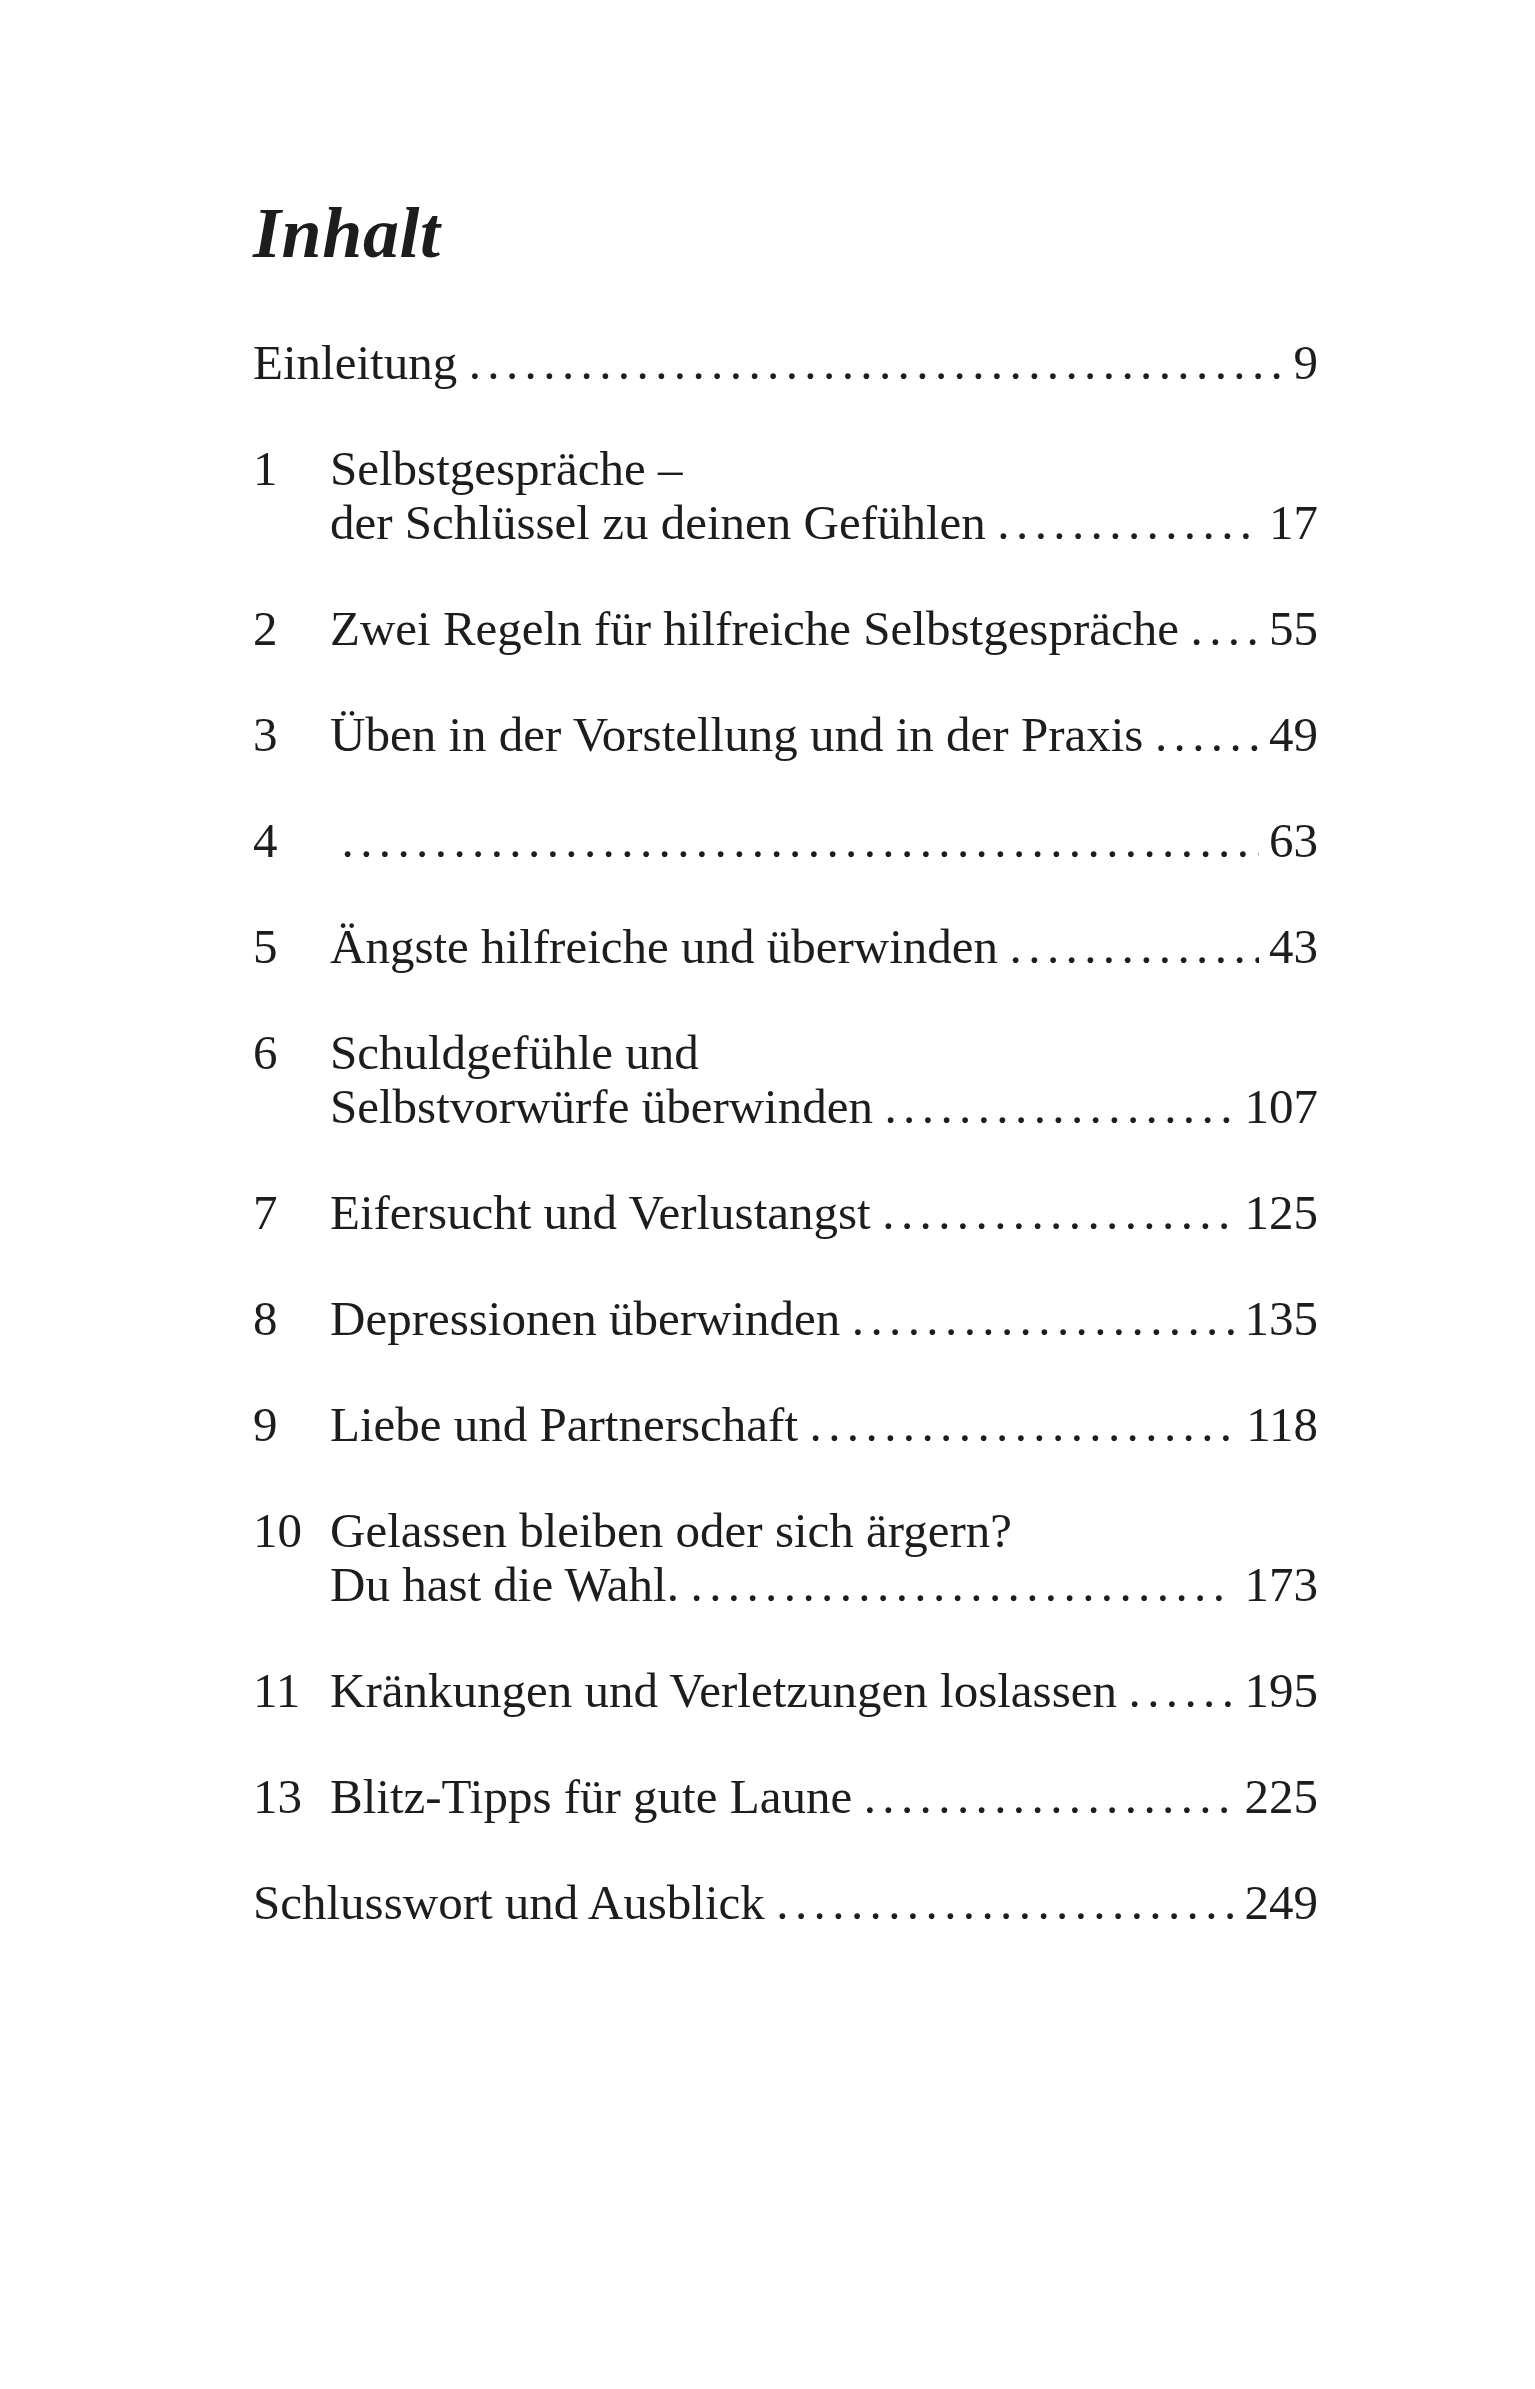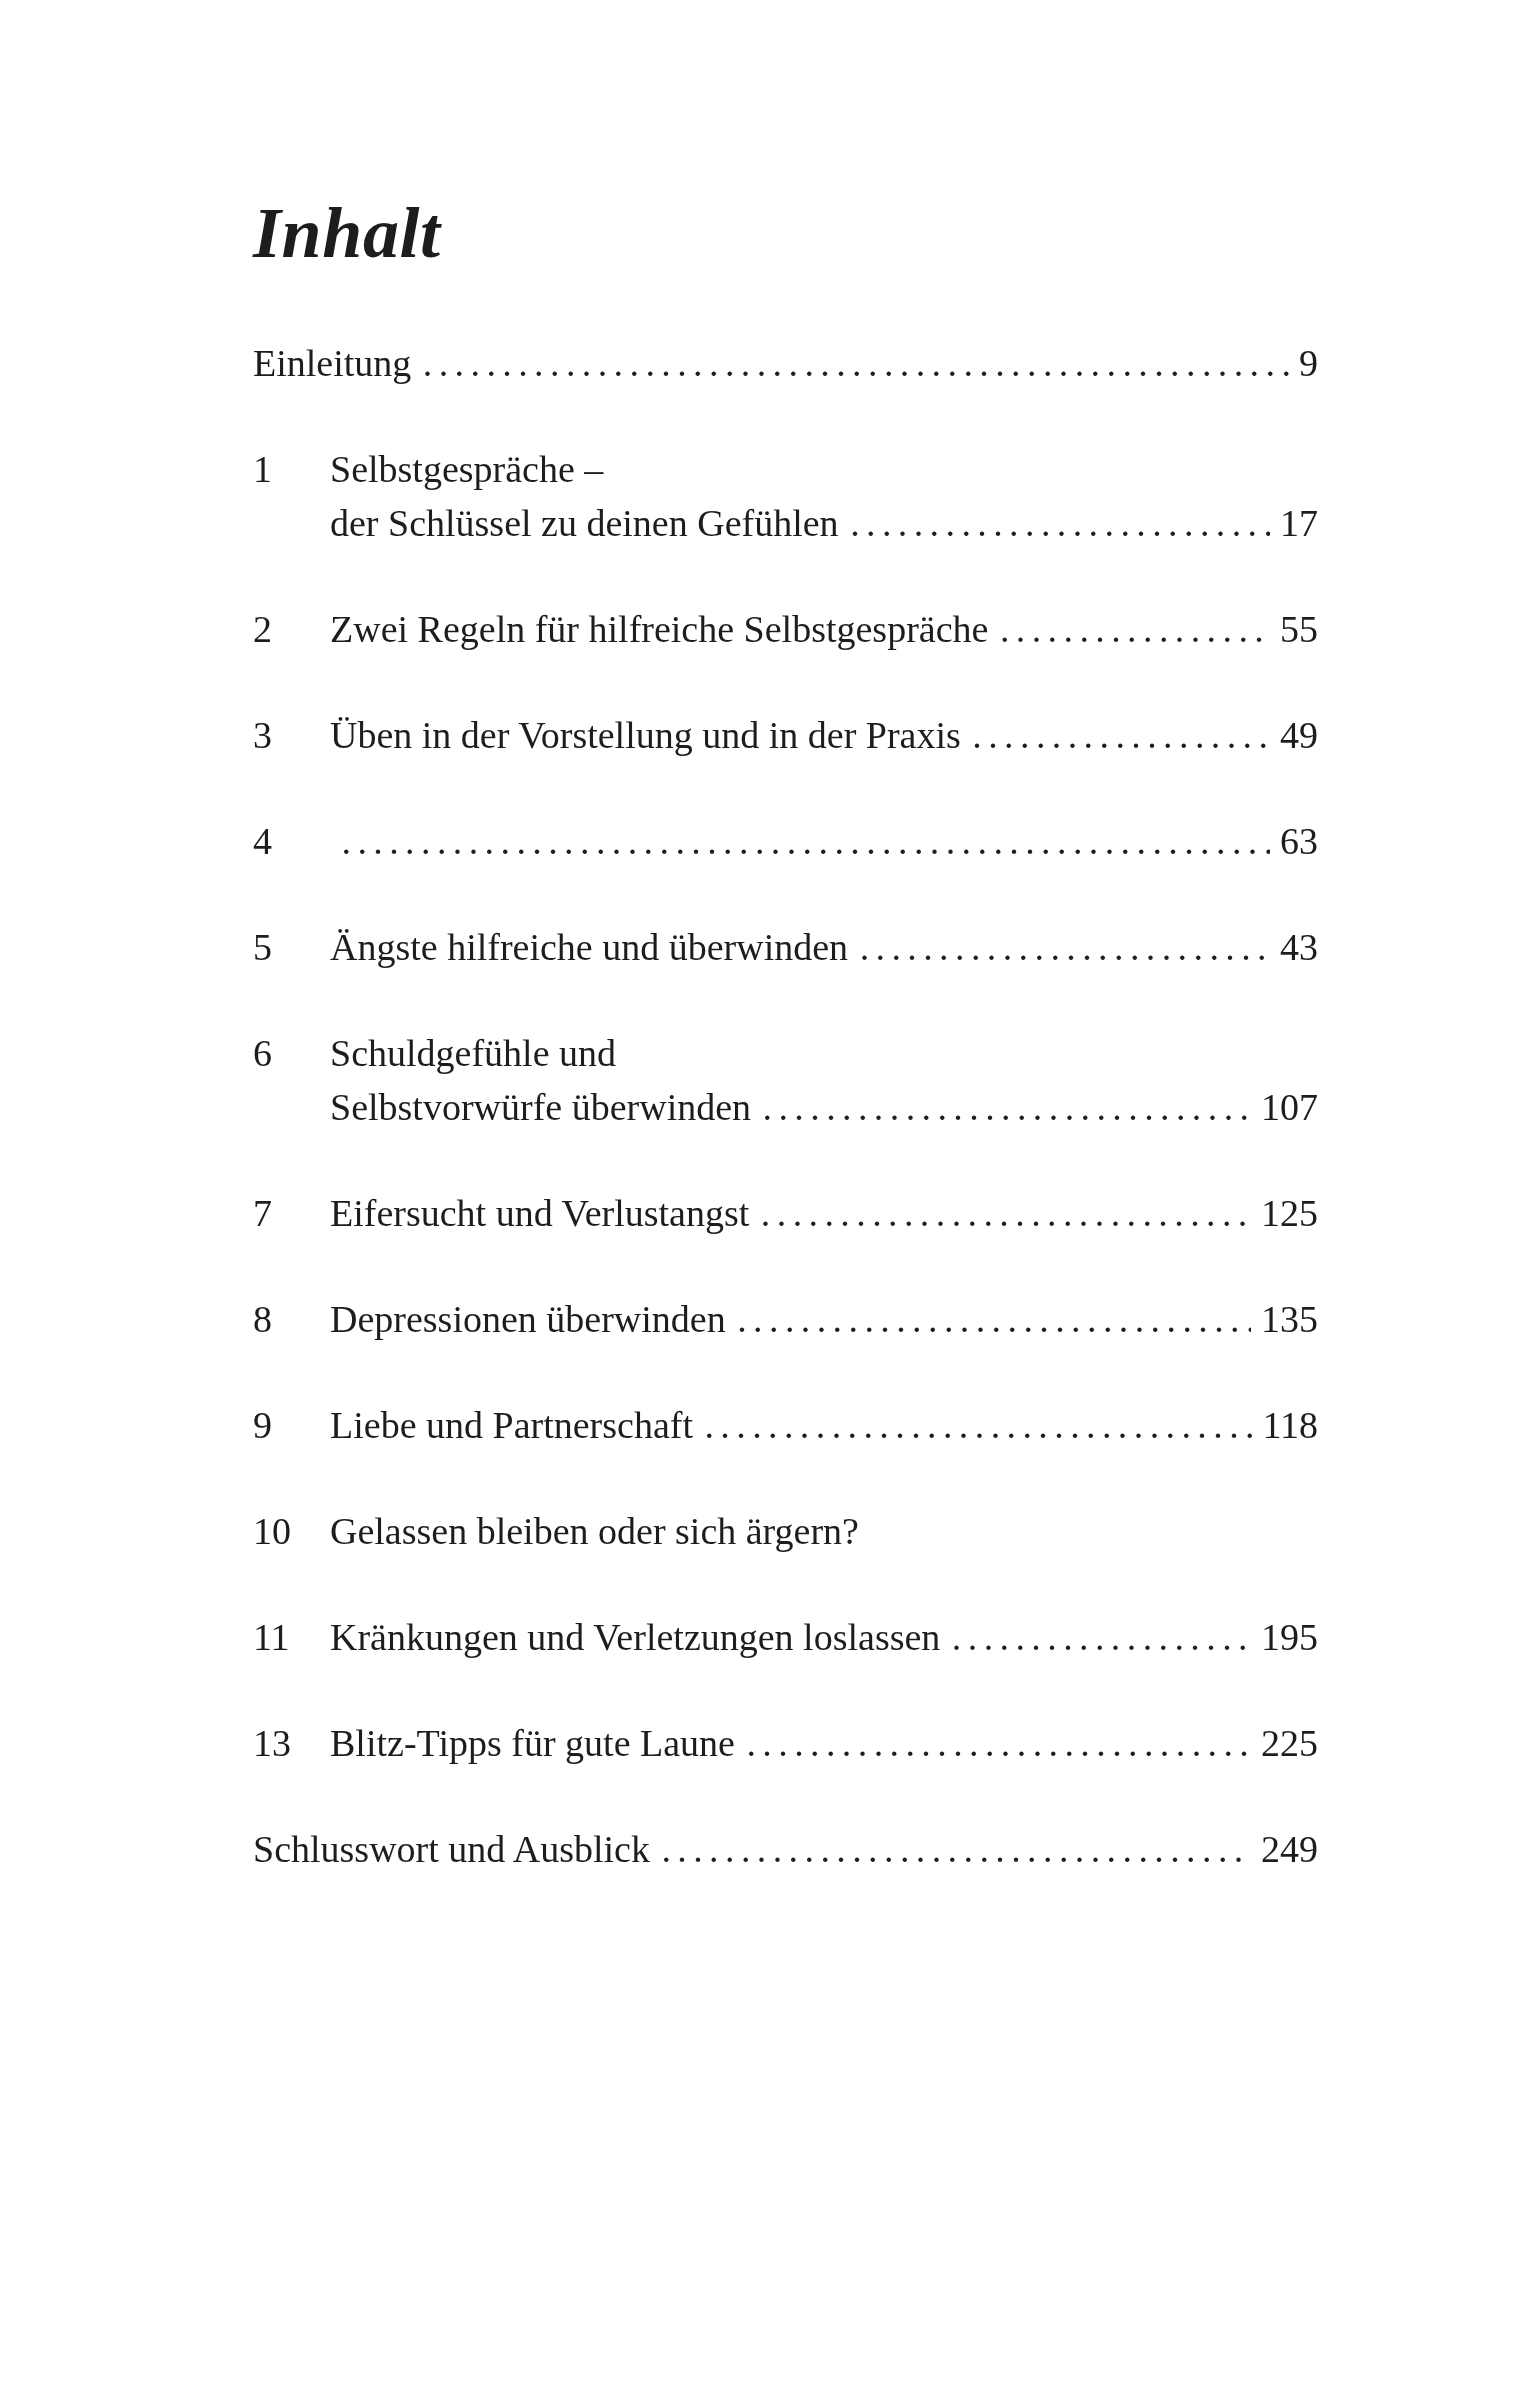--- a/index.html
+++ b/index.html
@@ -24,21 +24,21 @@
   }
   .title {
     font-size: 72px;
     line-height: 1.15;
     font-style: italic;
     font-weight: 700;
     margin: 0 0 61px 0;
     letter-spacing: 0.6px;
   }
   .toc {
-    font-size: 38px;
+    font-size: 49px;
     line-height: 54px;
   }
   .entry {
     display: flex;
     align-items: flex-start;
     margin-bottom: 52px;
   }
   .num {
     width: 77px;
     flex-shrink: 0;
@@ -184,20 +184,25 @@
               <span class="pagenum">118</span>
             </div>
           </div>
         </div>
         <div class="entry">
           <div class="num">10</div>
           <div class="body">
             <div class="line">
               <span class="text">Gelassen bleiben oder sich ärgern?</span>
             </div>
+            <div class="line">
+              <span class="text">Du hast die Wahl.</span>
+              <span class="leader"></span>
+              <span class="pagenum">173</span>
+            </div>
           </div>
         </div>
         <div class="entry">
           <div class="num">11</div>
           <div class="body">
             <div class="line">
               <span class="text">Kränkungen und Verletzungen loslassen</span>
               <span class="leader"></span>
               <span class="pagenum">195</span>
             </div>

